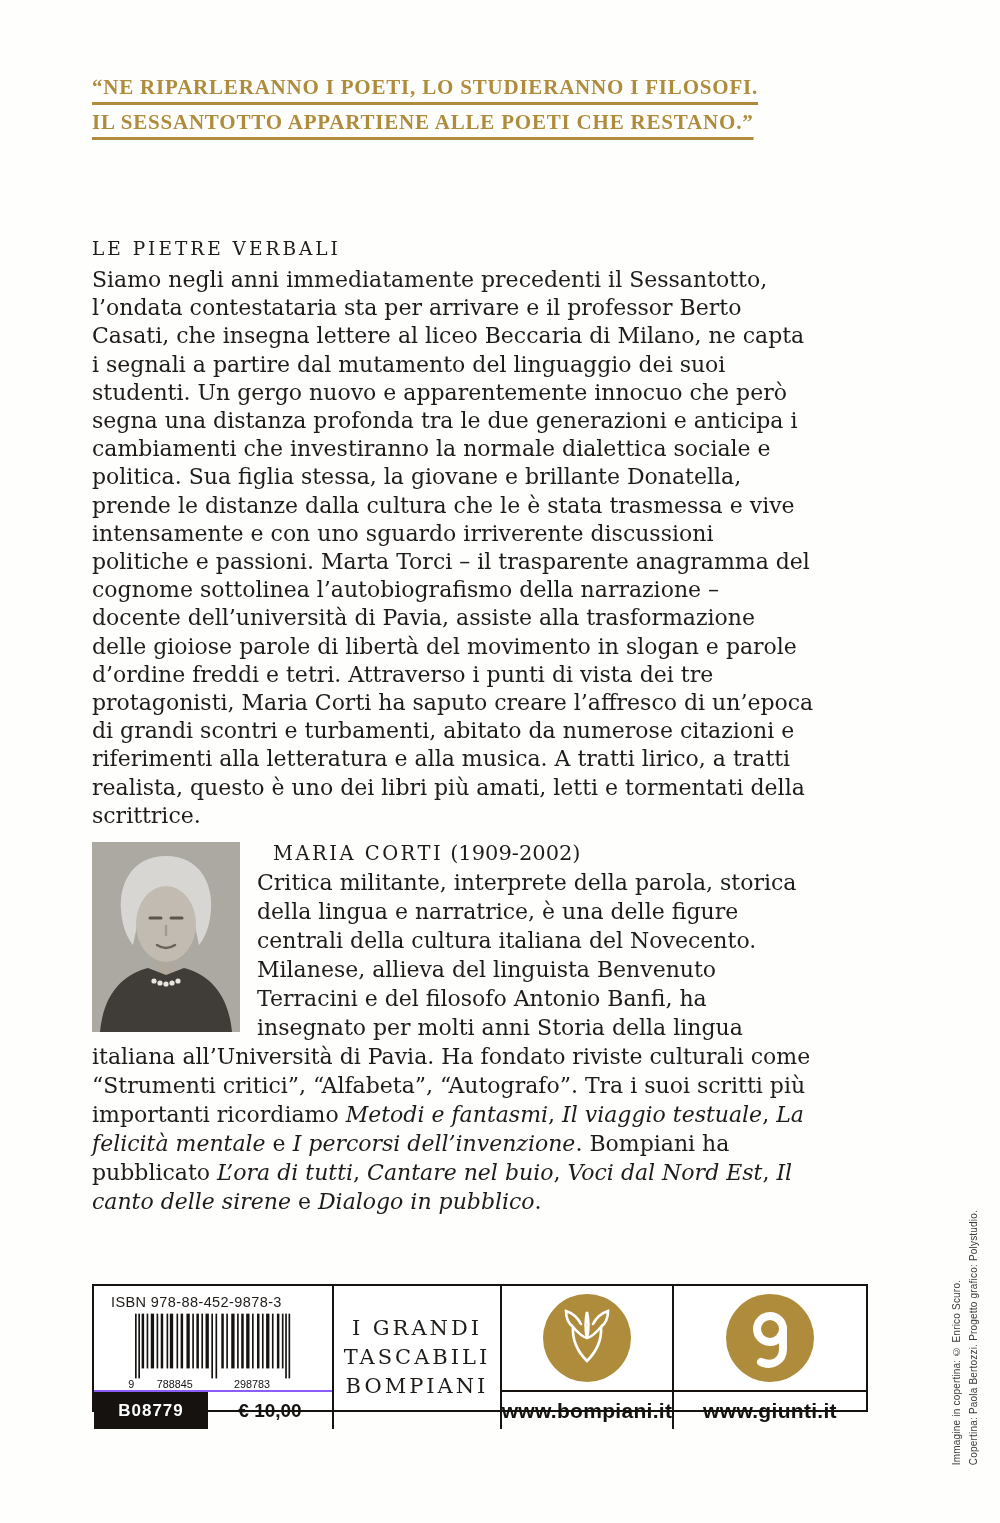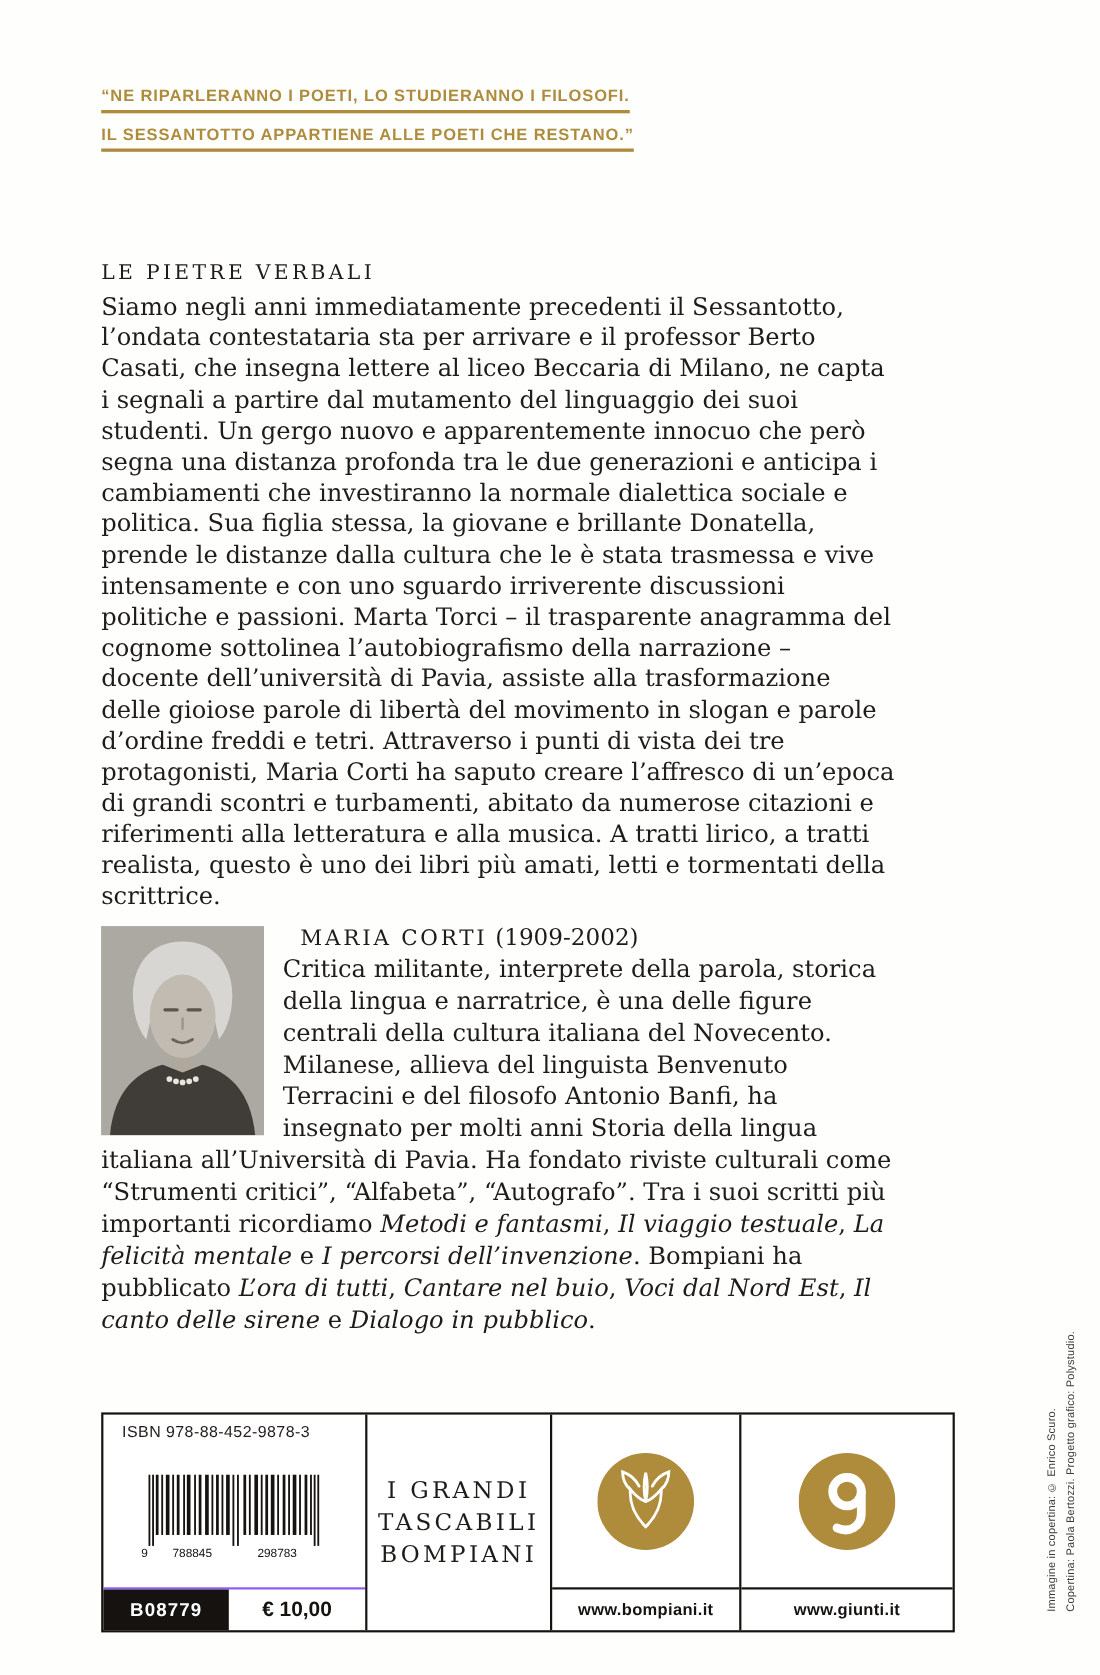--- a/index.html
+++ b/index.html
@@ -10,23 +10,23 @@
     height: 1523px;
     background: #fefefc;
     overflow: hidden;
     color: #1f1b18;
     font-family: "DejaVu Serif", serif;
   }
 
   
   .quote { position: absolute; left: 92px; top: 70px; }
   .quote-line {
-    font-family: Liberation Sans, sans-serif;
+    font-family: Liberation Serif, serif;
     font-weight: 700;
-    font-size: 15px;
+    font-size: 21px;
     line-height: 35px;
     letter-spacing: 0.8px;
     color: #ae8c3c;
     text-decoration: underline;
     text-decoration-thickness: 2.5px;
     text-underline-offset: 8px;
     text-decoration-color: #ae8c3c;
   }
 
   
@@ -55,21 +55,21 @@
   .author-bio { line-height: 29px; }
   .author-name { font-size: 19.5px; letter-spacing: 2.5px; margin-left: 16px; }
   .author-years { margin-left: 7px; font-size: 21px; }
 
   
   .footer-box {
     position: absolute;
     left: 92px;
     top: 1284px;
     width: 776px;
-    height: 200px;
+    height: 128px;
     border: 2px solid #15120f;
     display: grid;
     grid-template-columns: 238px 168px 172px 1fr;
     background: #ffffff;
   }
   .cell { display: flex; flex-direction: column; min-width: 0; }
   .cell + .cell { border-left: 2px solid #15120f; }
 
   .isbn {
     font-family: "Liberation Sans", sans-serif;
@@ -117,21 +117,21 @@
   }
 
   .logo-area { flex: 1; display: flex; align-items: center; justify-content: center; }
   .logo-area svg { width: 88px; height: 88px; }
   .url-strip {
     height: 39px;
     border-top: 2px solid #15120f;
     display: flex; align-items: center; justify-content: center;
     font-family: "Liberation Sans", sans-serif;
     font-weight: 600;
-    font-size: 15px;
+    font-size: 21px;
     letter-spacing: 0.3px;
     color: #15120f;
   }
 
   
   .credits {
     position: absolute;
     right: 18px;
     bottom: 58px;
     writing-mode: vertical-rl;

